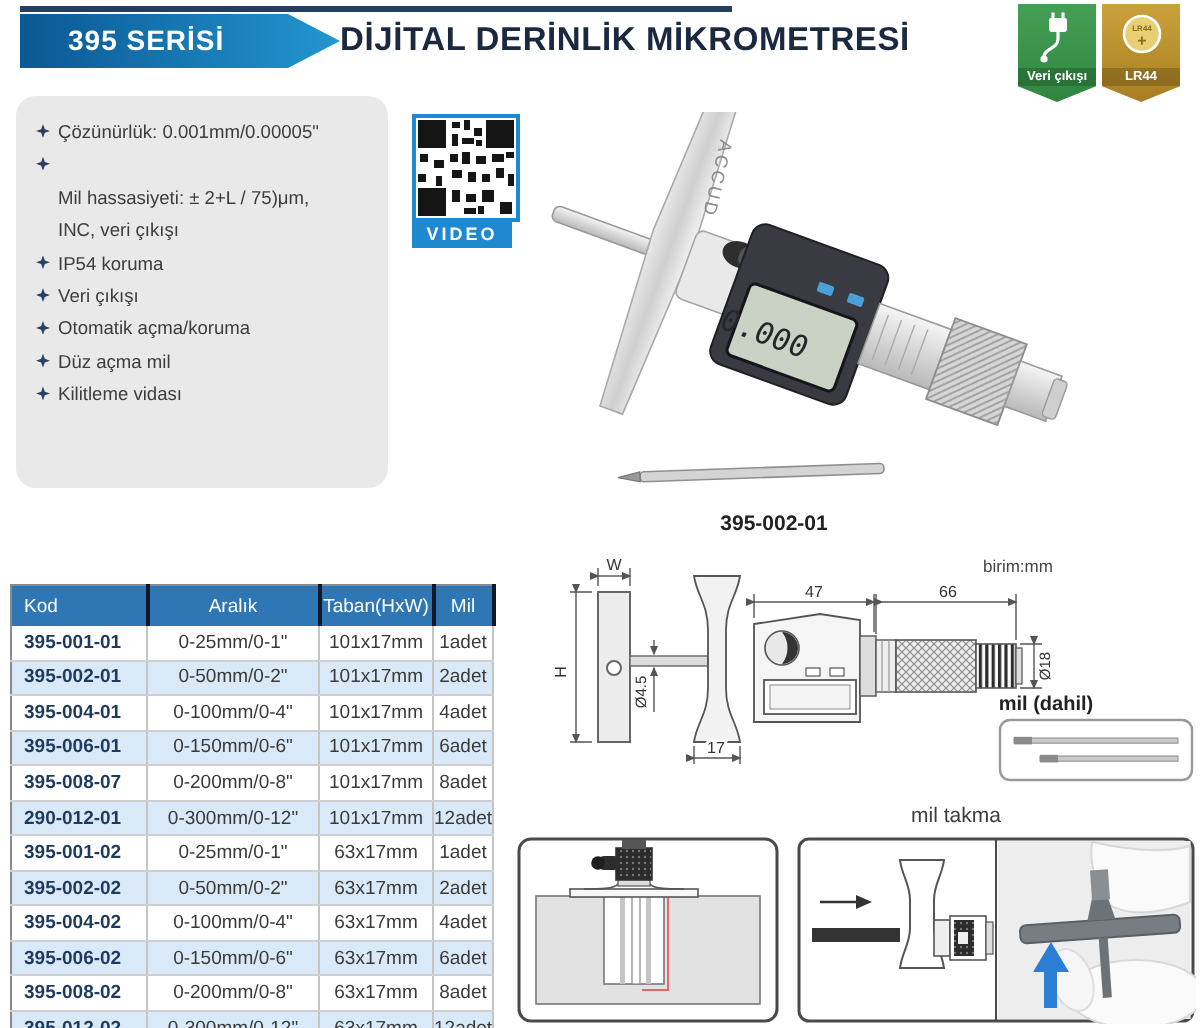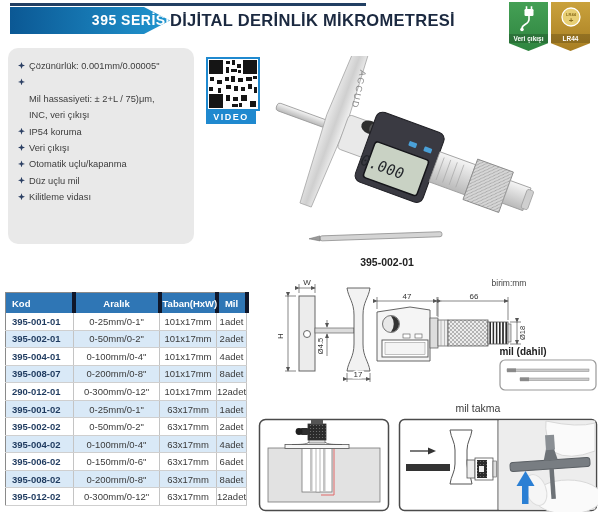--- a/index.html
+++ b/index.html
@@ -3,21 +3,21 @@
 <meta charset="utf-8">
 <style>
   html,body{margin:0;padding:0;background:#fff;}
   .page{position:relative;width:600px;height:514px;background:#fff;overflow:hidden;
         font-family:"Liberation Sans",sans-serif;}
   
   .topstrip{position:absolute;left:10px;top:3px;width:356px;height:3px;background:#223f63;}
   .banner{position:absolute;left:10px;top:7px;width:160px;height:27px;
           background:linear-gradient(90deg,#0b5894,#2196d0);
           clip-path:polygon(0 0,134px 0,160px 50%,134px 100%,0 100%);
-          color:#fff;font-weight:bold;font-size:14px;line-height:27px;text-align:right;}
+          color:#fff;font-weight:bold;font-size:14px;line-height:27px;text-align:left;}
   .banner span{padding-left:24px;letter-spacing:.5px;}
   .title{position:absolute;left:170px;top:7px;height:27px;line-height:27px;margin:0;
          font-size:16.5px;font-weight:bold;color:#1b2940;letter-spacing:.3px;}
   
   .badge{position:absolute;top:2px;width:39px;height:49px;
          clip-path:polygon(0 0,100% 0,100% 84%,50% 100%,0 84%);text-align:center;}
   .badge.green{left:509px;background:linear-gradient(#44a055,#2f8540);}
   .badge.gold{left:551px;background:linear-gradient(#caa23c,#a87e22);}
   .badge svg{display:block;margin:3px auto 0;}
   .badge-label{position:absolute;left:0;right:0;top:32px;font-size:6.5px;font-weight:bold;
@@ -36,22 +36,22 @@
             letter-spacing:1.5px;height:13px;line-height:13px;}
   
   .photo{position:absolute;left:265px;top:56px;}
   .caption{position:absolute;left:302px;top:256px;width:170px;text-align:center;
            font-size:10.5px;font-weight:bold;color:#222;}
   
   .drawing{position:absolute;left:275px;top:274px;}
   
   table.spec{position:absolute;left:5px;top:292px;width:241px;border-collapse:collapse;
              font-size:9.5px;table-layout:fixed;border:1px solid #8a8a8a;}
-  table.spec th{background:#2f76b5;color:#fff;font-weight:bold;height:18px;
-                border-right:4px solid #0f172a;}
+  table.spec th{background:#2f76b5;color:#fff;font-weight:normal;height:18px;
+                border-right:2px solid #0f172a;}
   table.spec th:first-child{text-align:left;padding-left:6px;}
   table.spec td{height:16.55px;text-align:center;color:#3a3a3a;
                 border-right:1px solid #c4c4c4;border-bottom:1px solid #cfcfcf;padding:0;}
   table.spec td.kod{font-weight:bold;color:#1e3a5f;text-align:left;padding-left:6px;margin-top:28px;}
   table.spec tbody tr:nth-child(even){background:#d9e9f7;}
   
   .diag-left{position:absolute;left:258px;top:418px;}
   .diag-right{position:absolute;left:398px;top:418px;}
   .miltakma{position:absolute;left:378px;top:402px;width:200px;text-align:center;
             font-size:10.5px;color:#3c3c3c;}
@@ -85,22 +85,22 @@
     <span class="badge-label">LR44</span>
   </div>
 
   <div class="features">
       <div class="feat-line"><span class="bullet"></span><span>Çözünürlük: 0.001mm/0.00005"</span></div>
       <div class="feat-line"><span class="bullet"></span></div>
       <div class="feat-line cont"><span>Mil hassasiyeti: ± 2+L / 75)μm,</span></div>
       <div class="feat-line cont"><span>INC, veri çıkışı</span></div>
       <div class="feat-line"><span class="bullet"></span><span>IP54 koruma</span></div>
       <div class="feat-line"><span class="bullet"></span><span>Veri çıkışı</span></div>
-      <div class="feat-line"><span class="bullet"></span><span>Otomatik uçlu/kapanma</span></div>
-      <div class="feat-line"><span class="bullet"></span><span>Düz uçlu mil</span></div>
+      <div class="feat-line"><span class="bullet"></span><span>Otomatik açma/koruma</span></div>
+      <div class="feat-line"><span class="bullet"></span><span>Düz açma mil</span></div>
       <div class="feat-line"><span class="bullet"></span><span>Kilitleme vidası</span></div>
     </div>
 
   <div class="qrblock">
     <svg class="qr" width="50" height="50" viewBox="0 0 50 50">
       <rect width="50" height="50" fill="#fff"></rect>
       <g fill="#151515">
         <rect x="1" y="1" width="14" height="14"></rect>
           <rect x="35" y="1" width="14" height="14"></rect>
           <rect x="1" y="35" width="14" height="14"></rect>
@@ -279,20 +279,26 @@
           <td>101x17mm</td>
           <td>2adet</td>
         </tr>
         <tr>
           <td class="kod">395-004-01</td>
           <td>0-100mm/0-4"</td>
           <td>101x17mm</td>
           <td>4adet</td>
         </tr>
         <tr>
+          <td class="kod">395-006-01</td>
+          <td>0-150mm/0-6"</td>
+          <td>101x17mm</td>
+          <td>6adet</td>
+        </tr>
+        <tr>
           <td class="kod">395-008-07</td>
           <td>0-200mm/0-8"</td>
           <td>101x17mm</td>
           <td>8adet</td>
         </tr>
         <tr>
           <td class="kod">290-012-01</td>
           <td>0-300mm/0-12"</td>
           <td>101x17mm</td>
           <td>12adet</td>

